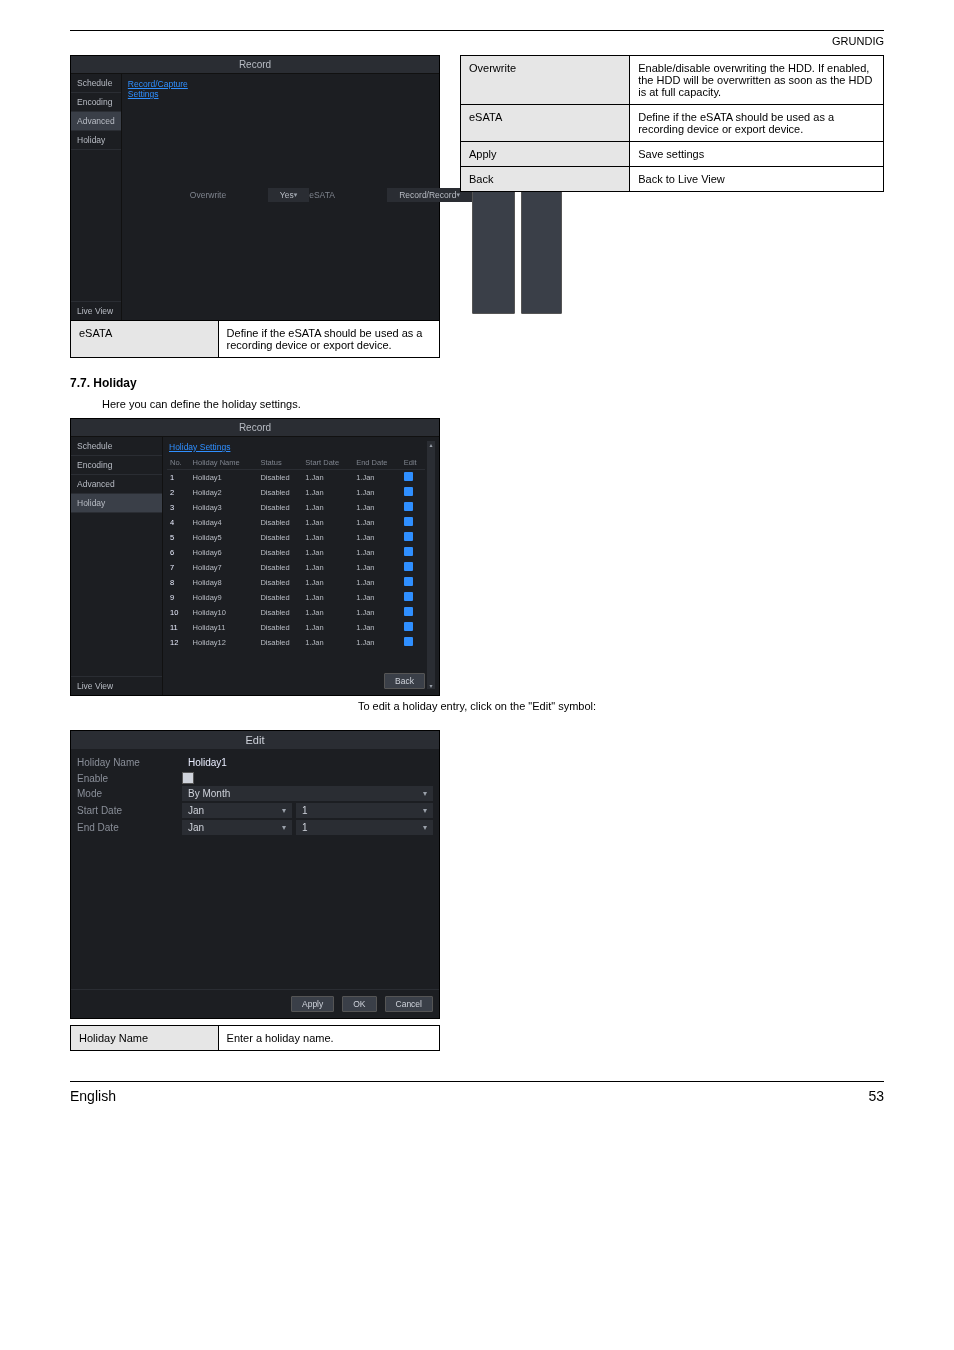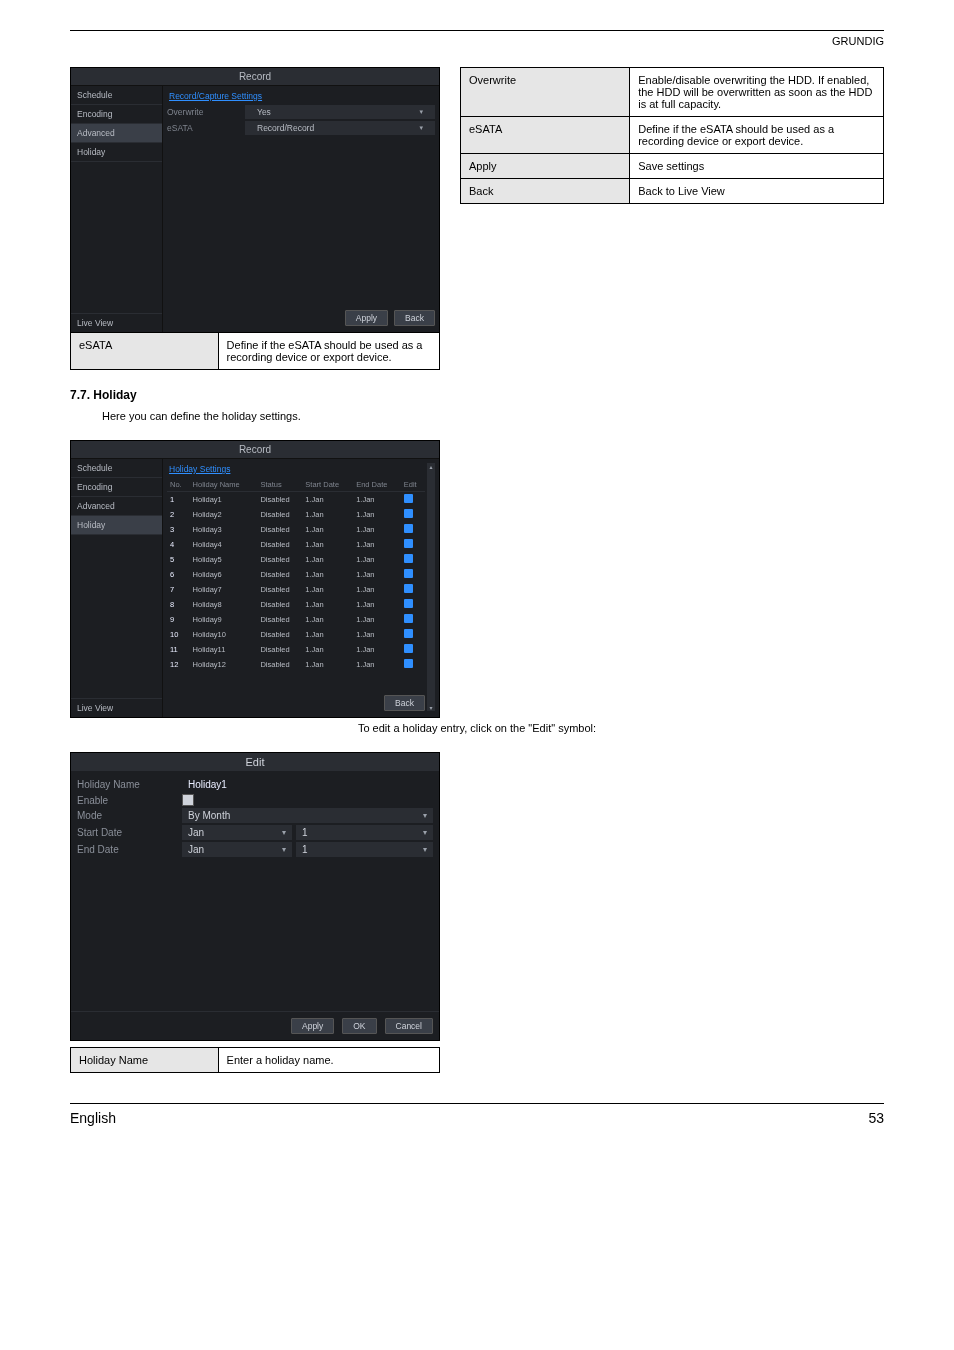--- a/index.html
+++ b/index.html
@@ -1,34 +1,34 @@
 <!DOCTYPE html>
 <html><head>
 <meta charset="utf-8">
 <style>
   * { box-sizing: border-box; margin: 0; padding: 0; }
   html, body { width: 954px; background: #fff; font-family: Arial, sans-serif; font-size: 12px; color: #000; }
   .page { width: 954px; padding: 30px 70px 20px 70px; min-height: 1350px; position: relative; }
   .hr-top { border: none; border-top: 1px solid #000; margin-bottom: 22px; }
   .hr-bot { border: none; border-top: 1px solid #000; margin-top: 30px; }
-  .header-right { text-align: right; font-size: 11px; margin-top: -18px; margin-bottom: 20px; }
+  .header-right { text-align: right; font-size: 11px; margin-top: -18px; margin-bottom: 8px; }
   .main-grid { display: flex; gap: 20px; margin-bottom: 16px; }
   .main-left { flex: 0 0 370px; }
   .main-right { flex: 1; }
 
   
   .nvr { background: #1c1e22; color: #b8bcc4; border: 1px solid #000; width: 370px; }
   .nvr-title { background: #2a2d33; text-align: center; padding: 3px 0; font-size: 10px; border-bottom: 1px solid #111; }
   .nvr-body { display: flex; }
   .nvr-side { width: 92px; display: flex; flex-direction: column; border-right: 1px solid #111; }
   .nvr-side .item { padding: 4px 6px; font-size: 8.5px; border-bottom: 1px solid #2a2d33; cursor: pointer; }
   .nvr-side .item.sel { background: #3a3f48; }
   .nvr-side .spacer { flex: 1; }
   .nvr-side .lv { padding: 4px 6px; font-size: 8.5px; border-top: 1px solid #2a2d33; }
-  .nvr-content { flex: 1; padding: 4px 4px 6px 4px; display: flex; flex-direction: column; }
+  .nvr-content { flex: 1; padding: 4px 4px 6px 4px; display: flex; flex-direction: row; }
   .nvr-tab { color: #2f8fff; font-size: 8.5px; text-decoration: underline; padding: 1px 2px 4px 2px; }
   .nvr-row { display: flex; align-items: center; font-size: 8.5px; margin-bottom: 2px; }
   .nvr-row .lab { width: 78px; color: #7f848e; }
   .nvr-row .val { flex: 1; background: #2a2d33; padding: 2px 12px; display: flex; justify-content: space-between; align-items: center; }
   .nvr-row .val .chev { font-size: 7px; color: #9aa0aa; }
   .nvr-fill { flex: 1; }
   .nvr-foot { display: flex; justify-content: flex-end; gap: 6px; padding-top: 4px; }
   .nvr-btn { background: #3a3f48; color: #cfd3db; font-size: 8.5px; padding: 2px 10px; border: 1px solid #555; border-radius: 1px; cursor: pointer; }
 
   .info-table { width: 100%; border-collapse: collapse; font-size: 11px; }
@@ -137,21 +137,21 @@
         <tr>
               <td class="lbl">Back</td>
               <td>Back to Live View</td>
             </tr>
       </tbody>
         </table>
     </div>
   </div>
 
   <div class="section-heading">7.7. Holiday</div>
-  <div style="font-size:11px; margin-bottom:18px;padding-left:32px;">Here you can define the holiday settings.</div>
+  <div style="font-size:11px; margin-bottom:8px;padding-left:32px;">Here you can define the holiday settings.</div>
 
   <div class="nvr">
     <div class="nvr-title">Record</div>
     <div class="nvr-body" style="height:258px;">
       <div class="nvr-side">
         <div class="item">Schedule</div>
         <div class="item">Encoding</div>
         <div class="item">Advanced</div>
         <div class="item sel">Holiday</div>
         <div class="spacer"></div>

